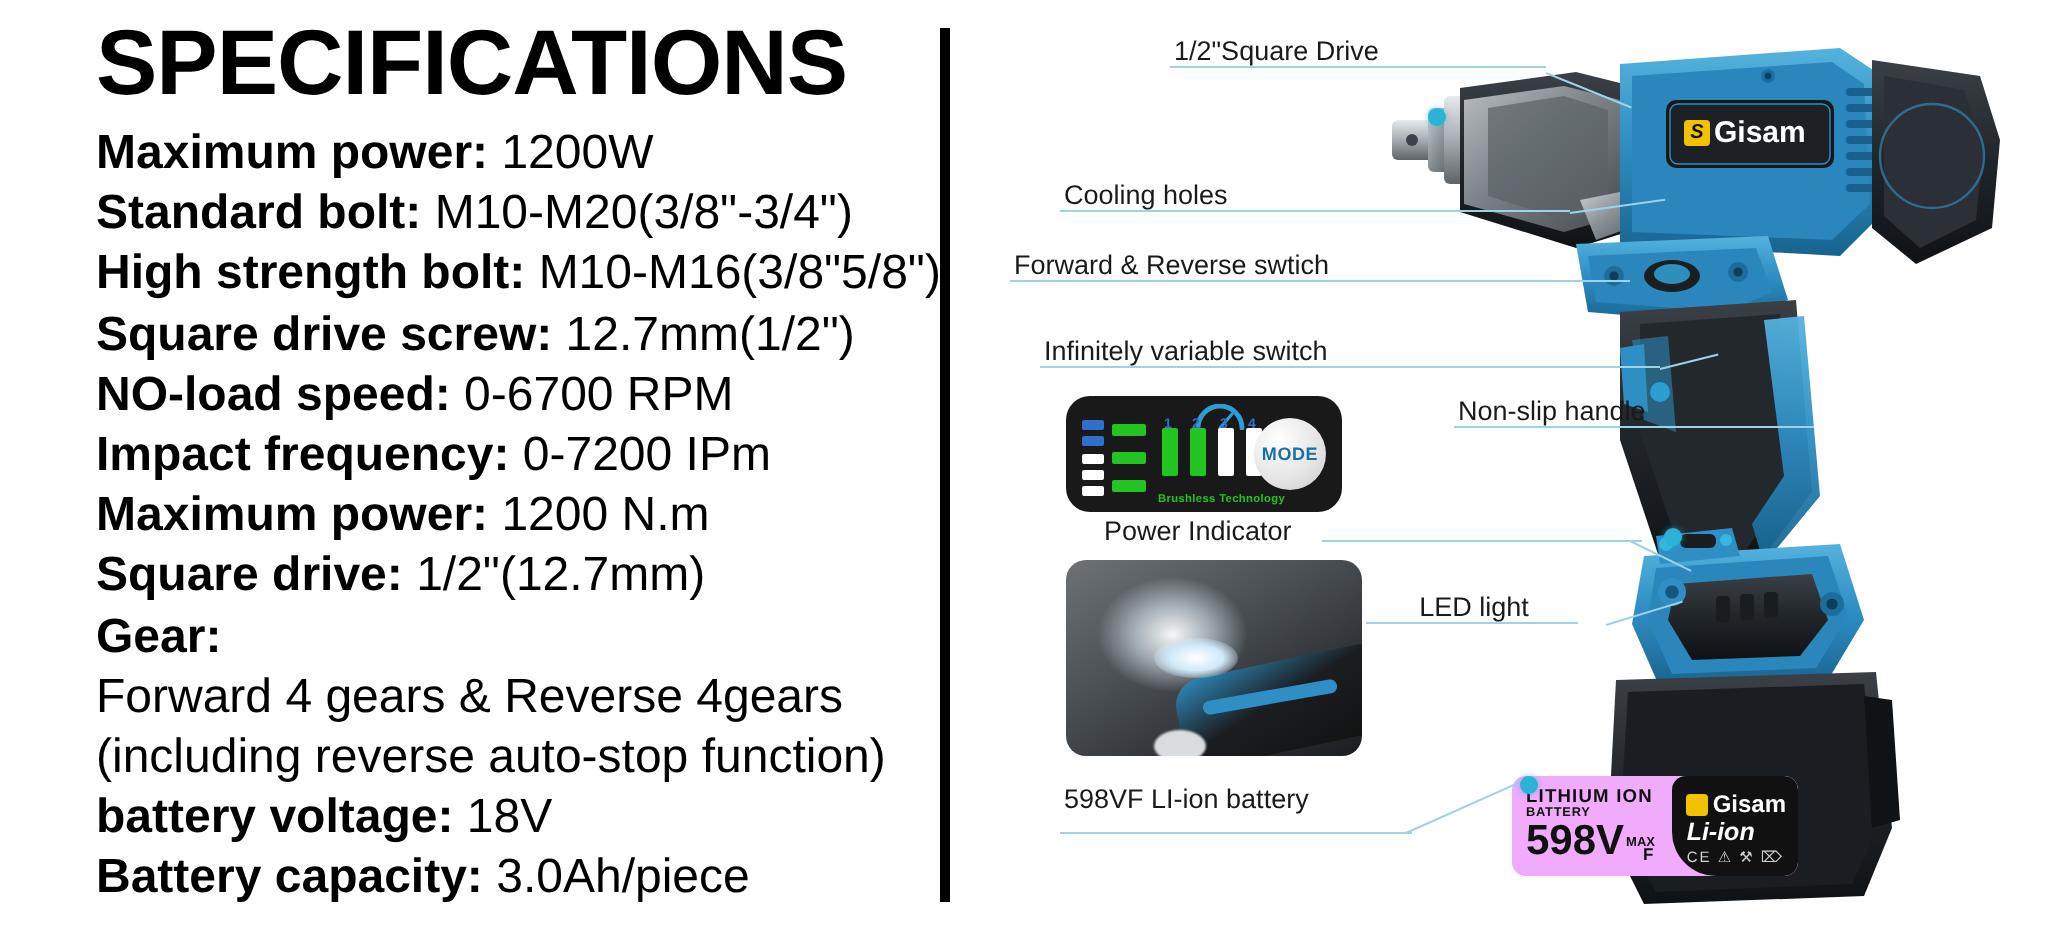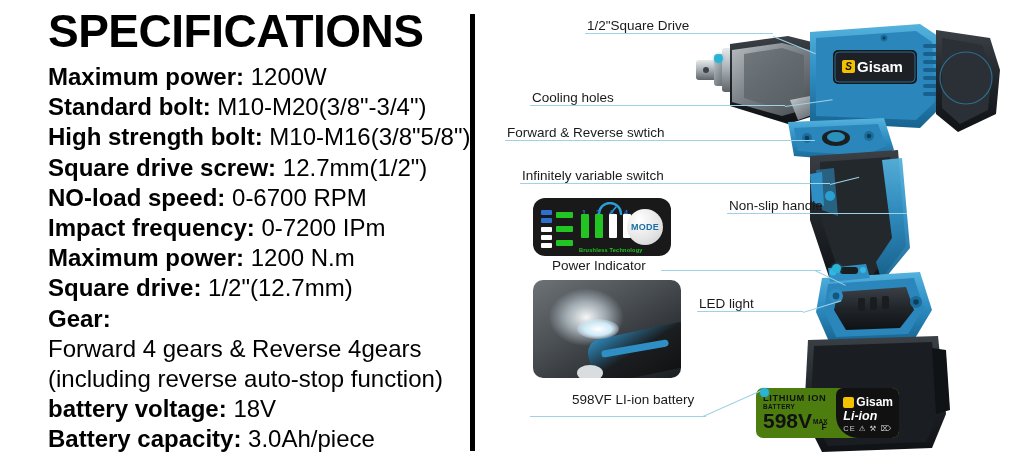--- a/index.html
+++ b/index.html
@@ -113,21 +113,21 @@
     color:#ffffff;white-space:nowrap;display:flex;align-items:center;gap:2px;
   }
   .brand .mark{
     width:13px;height:13px;background:#f2c200;border-radius:2px;
     display:flex;align-items:center;justify-content:center;
     font-size:10px;color:#111;font-style:italic;line-height:1;
   }
   
   .bat-label{
     position:absolute;left:86px;top:378px;width:143px;height:50px;
-    background:#4d7c0f;border-radius:7px;overflow:hidden;display:flex;
+    background:#f0abfc;border-radius:7px;overflow:hidden;display:flex;
   }
   .bat-left{width:57%;padding:5px 0 0 7px;box-sizing:border-box;}
   .bat-li{font-size:9.3px;font-weight:bold;color:#111;letter-spacing:.6px;line-height:10px;}
   .bat-bt{font-size:6.4px;font-weight:bold;color:#111;letter-spacing:.4px;line-height:8px;}
   .bat-v{font-size:21px;font-weight:bold;color:#111;line-height:20px;display:flex;align-items:center;}
   .bat-v sup{font-size:6.5px;line-height:7px;margin-left:1px;}
   .bat-v .ff{font-size:8.5px;line-height:8px;margin-left:-6px;align-self:flex-end;}
   .bat-right{
     flex:1;background:#111;border-radius:7px 7px 7px 22px;
     padding:7px 6px 0 7px;box-sizing:border-box;
@@ -367,28 +367,28 @@
       <div class="ctext">Non-slip handle</div>
       <div class="cline"></div>
     </div>
 
     <div class="callout" style="left:75px;top:258px;width:130px;">
       <div class="ctext">Power Indicator</div>
     </div>
     <div class="lead" style="left:186px;top:270px;width:160px;"></div>
     <div class="lead" style="left:340px;top:270px;width:34px;transform:rotate(26deg);"></div>
 
-    <div class="callout" style="left:222px;top:296px;width:106px;">
+    <div class="callout" style="left:208px;top:296px;width:106px;text-align:center;">
       <div class="ctext">LED light</div>
       <div class="cline"></div>
     </div>
     <div class="lead" style="left:328px;top:312px;width:40px;transform:rotate(-17deg);"></div>
     <div class="dot" style="left:357px;top:264px;"></div>
 
-    <div class="callout" style="left:55px;top:392px;width:170px;margin-left:40px;">
+    <div class="callout" style="left:55px;top:392px;width:170px;">
       <div class="ctext">598VF LI-ion battery</div>
     </div>
     <div class="lead" style="left:55px;top:416px;width:176px;"></div>
     <div class="lead" style="left:228px;top:416px;width:64px;transform:rotate(-24deg);"></div>
     <div class="dot" style="left:285px;top:388px;"></div>
 
   </div>
 </div>
 
 </body></html>

